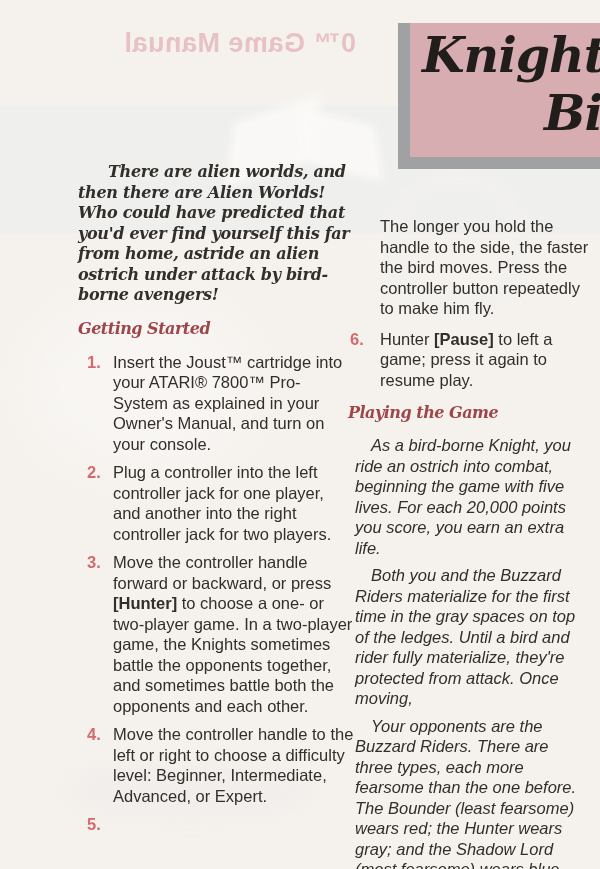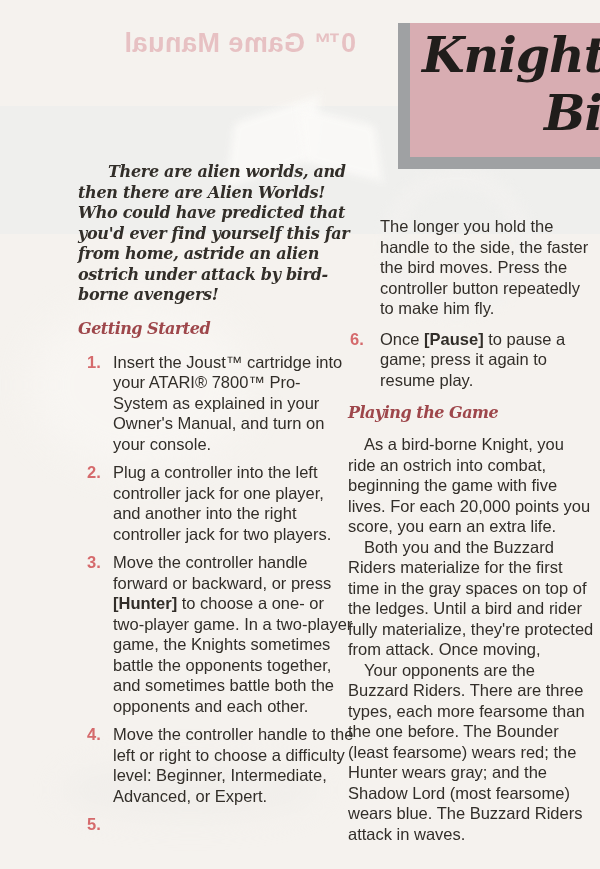--- a/index.html
+++ b/index.html
@@ -60,21 +60,21 @@
     color:var(--heading-maroon);
     margin:8px 0 8px 0;
   }
   .steps{margin:0;padding:0;}
   .step{display:flex;margin:0 0 8px 0;}
   .step .num{flex:0 0 35px;box-sizing:border-box;padding-left:9px;font-weight:bold;color:var(--step-number-red);}
   .col-right .step .num{flex:0 0 32px;padding-left:2px;}
   .step .body{flex:1;}
   .cont{margin:0 0 10px 0;padding-left:32px;}
   .heading2{margin-top:8px;margin-bottom:6px;}
-  .para{margin:0;text-indent:16px;}
+  .para{margin:7px;text-indent:16px;font-style:italic;}
   b{font-weight:bold;}
 </style>
 </head>
 <body>
 
 <div class="page">
 
   <div class="ghost-band"></div>
   <div class="ghost-wing-a"></div>
   <div class="ghost-wing-b"></div>
@@ -113,21 +113,21 @@
       <div class="step">
         <span class="num">5.</span>
       </div>
     </div>
   </div>
 
   <div class="col-right">
     <p class="cont">The longer you hold the handle to the side, the faster the bird moves. Press the controller button repeatedly to make him fly.</p>
     <div class="step">
       <span class="num">6.</span>
-      <span class="body"><span>Once </span><b>[Pause]</b><span> to pause a game; press it again to resume play.</span></span>
+      <span class="body"><span>Hunter </span><b>[Pause]</b><span> to left a game; press it again to resume play.</span></span>
     </div>
     <div class="section-heading heading2">Playing the Game</div>
     <p class="para">As a bird-borne Knight, you ride an ostrich into combat, beginning the game with five lives. For each 20,000 points you score, you earn an extra life.</p>
     <p class="para">Both you and the Buzzard Riders materialize for the first time in the gray spaces on top of the ledges. Until a bird and rider fully materialize, they're protected from attack. Once moving,</p>
     <p class="para">Your opponents are the Buzzard Riders. There are three types, each more fearsome than the one before. The Bounder (least fearsome) wears red; the Hunter wears gray; and the Shadow Lord (most fearsome) wears blue. The Buzzard Riders attack in waves.</p>
   </div>
 
 </div>
 
 </body></html>

